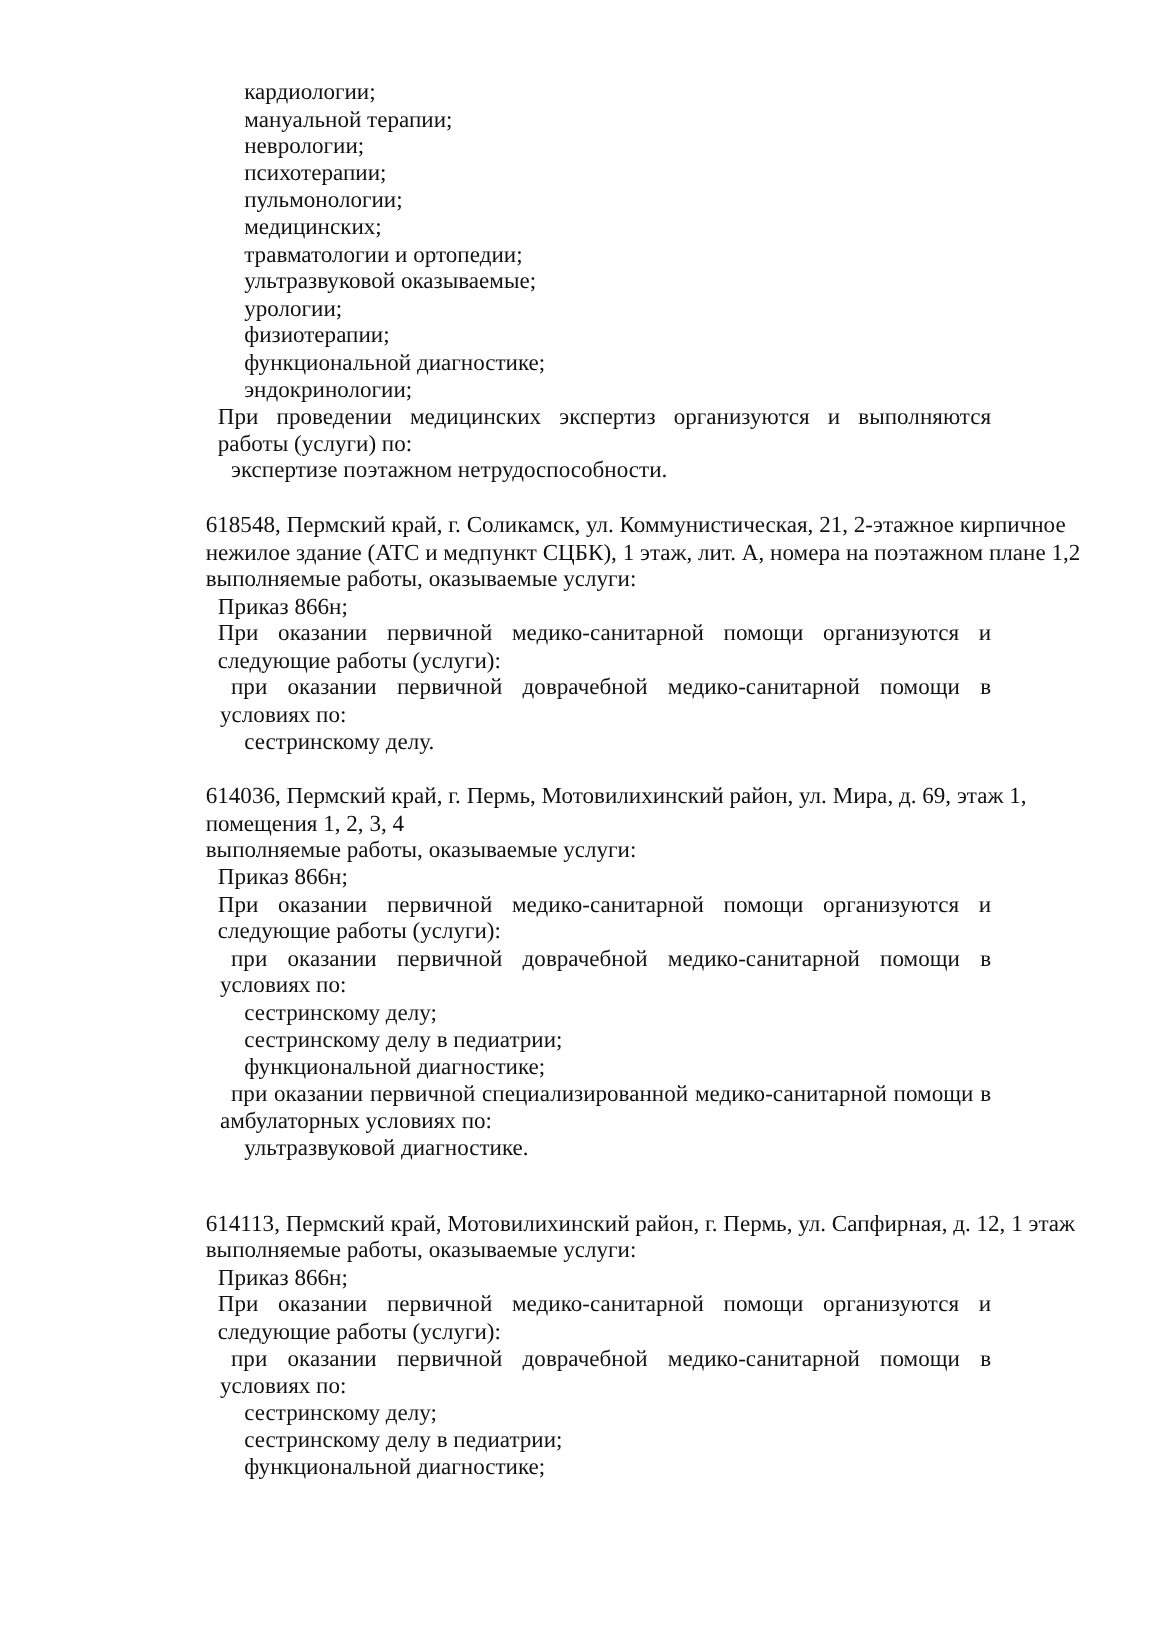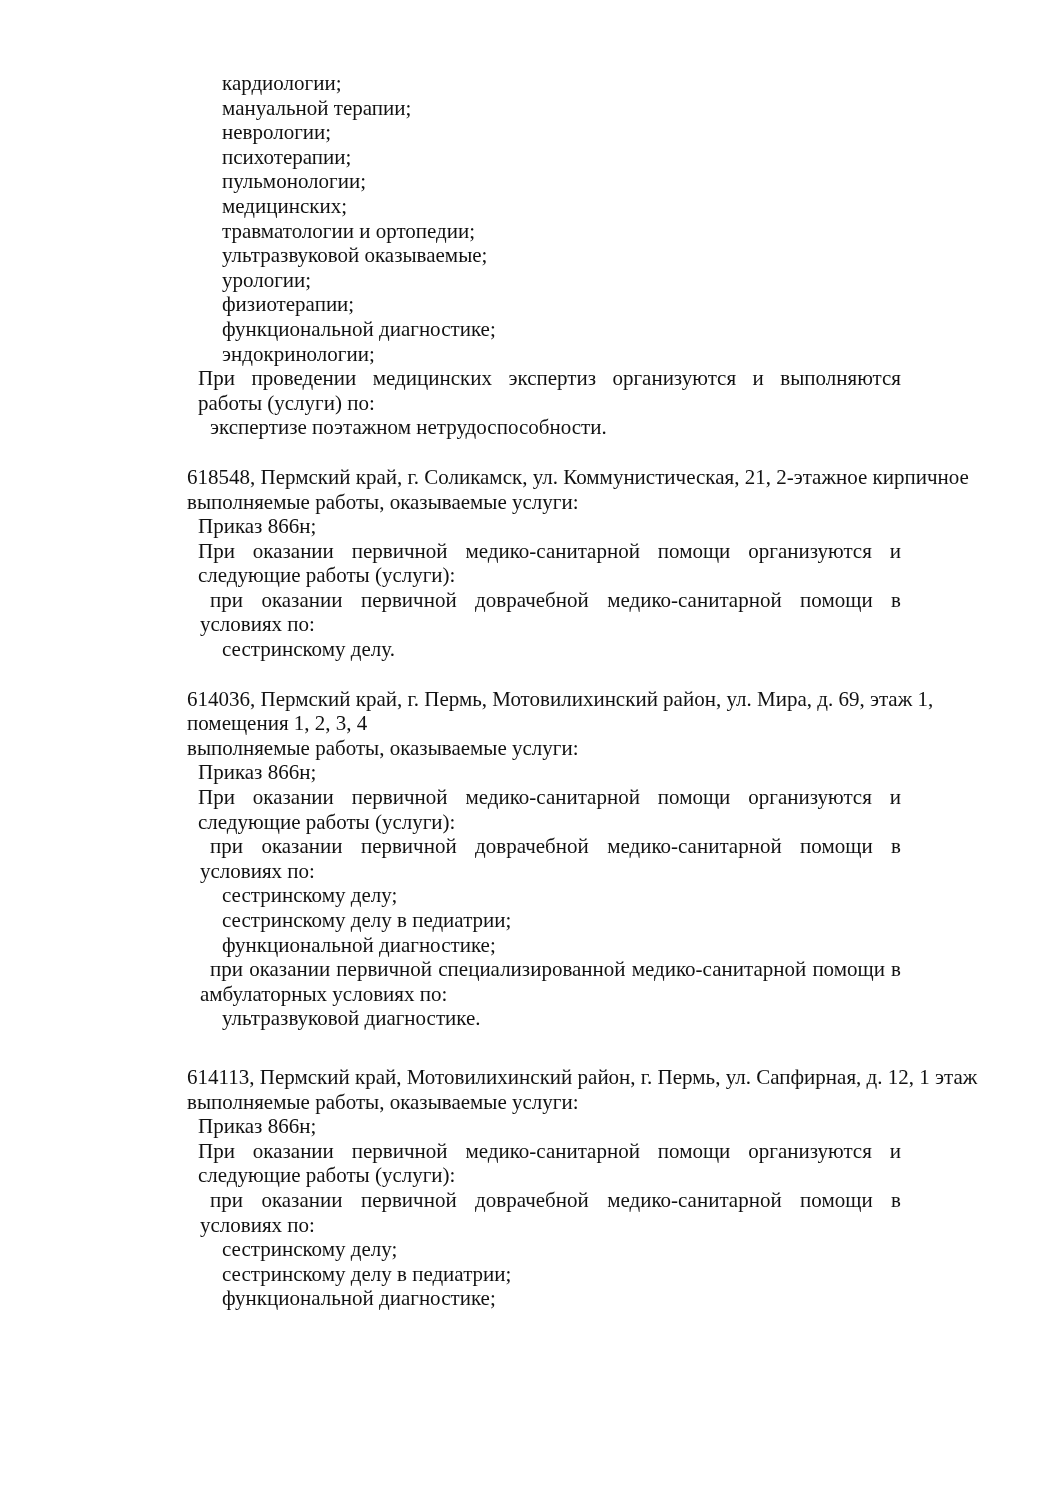--- a/index.html
+++ b/index.html
@@ -17,21 +17,21 @@
     font-size: 21px;
     color: #111111;
   }
   .text-area {
     box-sizing: border-box;
     width: 956px;
     padding: 46px 55px 0 187px;
   }
   .block { margin-top: 0; }
   .gap-normal { margin-top: 25px; }
-  .gap-large  { margin-top: 34px; }
+  .gap-large  { margin-top: 44px; }
   .line {
     height: 24.6px;
     line-height: 24.6px;
     white-space: nowrap;
   }
   
   .l0  { margin-left: 0; }
   .l1  { margin-left: 11px; }
   .l2f { margin-left: 23px; }
   .l2c { margin-left: 13px; }
@@ -61,20 +61,21 @@
         <div class="line l3">урологии;</div>
         <div class="line l3">физиотерапии;</div>
         <div class="line l3">функциональной диагностике;</div>
         <div class="line l3">эндокринологии;</div>
         <div class="line l1 stretch">При проведении медицинских экспертиз организуются и выполняются следующие</div>
         <div class="line l1">работы (услуги) по:</div>
         <div class="line l2f">экспертизе поэтажном нетрудоспособности.</div>
       </div>
       <div class="block gap-normal">
         <div class="line l0">618548, Пермский край, г. Соликамск, ул. Коммунистическая, 21, 2-этажное кирпичное</div>
+        <div class="line l0">нежилое здание (АТС и медпункт СЦБК), 1 этаж, лит. А, номера на поэтажном плане 1,2</div>
         <div class="line l0">выполняемые работы, оказываемые услуги:</div>
         <div class="line l1">Приказ 866н;</div>
         <div class="line l1 stretch">При оказании первичной медико-санитарной помощи организуются и выполняются</div>
         <div class="line l1">следующие работы (услуги):</div>
         <div class="line l2f stretch">при оказании первичной доврачебной медико-санитарной помощи в амбулаторных</div>
         <div class="line l2c">условиях по:</div>
         <div class="line l3">сестринскому делу.</div>
       </div>
       <div class="block gap-normal">
         <div class="line l0">614036, Пермский край, г. Пермь, Мотовилихинский район, ул. Мира, д. 69, этаж 1,</div>

